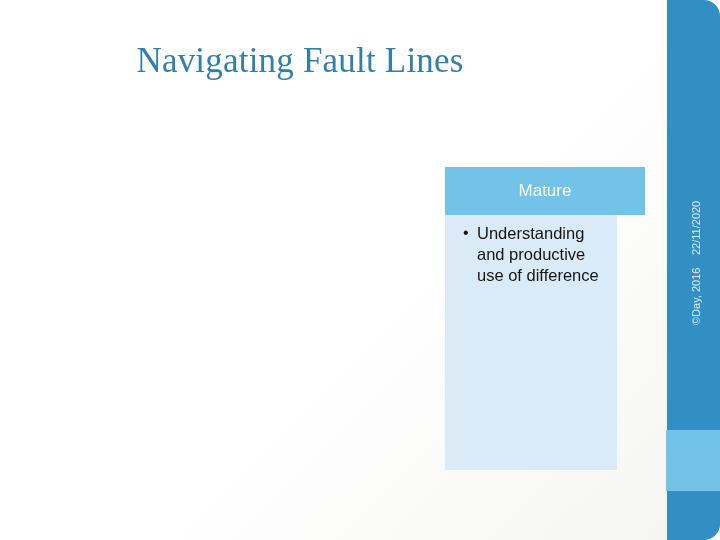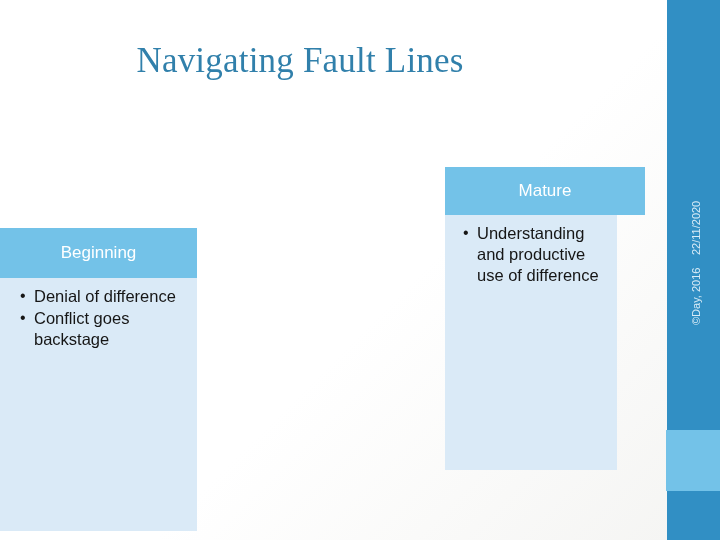--- a/index.html
+++ b/index.html
@@ -12,20 +12,21 @@
     overflow: hidden;
     background: #ffffff;
     font-family: "Liberation Sans", sans-serif;
   }
   #slide {
     position: relative;
     width: 720px;
     height: 540px;
     background: linear-gradient(135deg, #ffffff 0%, #ffffff 55%, #f4f4f2 100%);
     overflow: hidden;
+    border-radius: 16px;
   }
 
   
   #slide-title {
     position: absolute;
     left: 0;
     top: 40px;
     width: 600px;
     text-align: center;
     font-family: "Liberation Serif", serif;
@@ -124,29 +125,20 @@
   #side-date     { left: 690px; top: 255px; }
   #side-copyright{ left: 690px; top: 325px; }
 </style>
 </head>
 <body>
 
 <div id="slide">
 
   <div id="slide-title">Navigating Fault Lines</div>
 
-  <div class="column" id="col-beginning">
-    <div class="col-header">Beginning</div>
-    <div class="col-body">
-      <ul>
-        <li>Denial of difference</li>
-        <li>Conflict goes backstage</li>
-      </ul>
-    </div>
-  </div>
 
 
   <div class="column" id="col-mature">
     <div class="col-header">Mature</div>
     <div class="col-body">
       <ul>
         <li>Understanding and productive use of difference</li>
       </ul>
     </div>
   </div>

